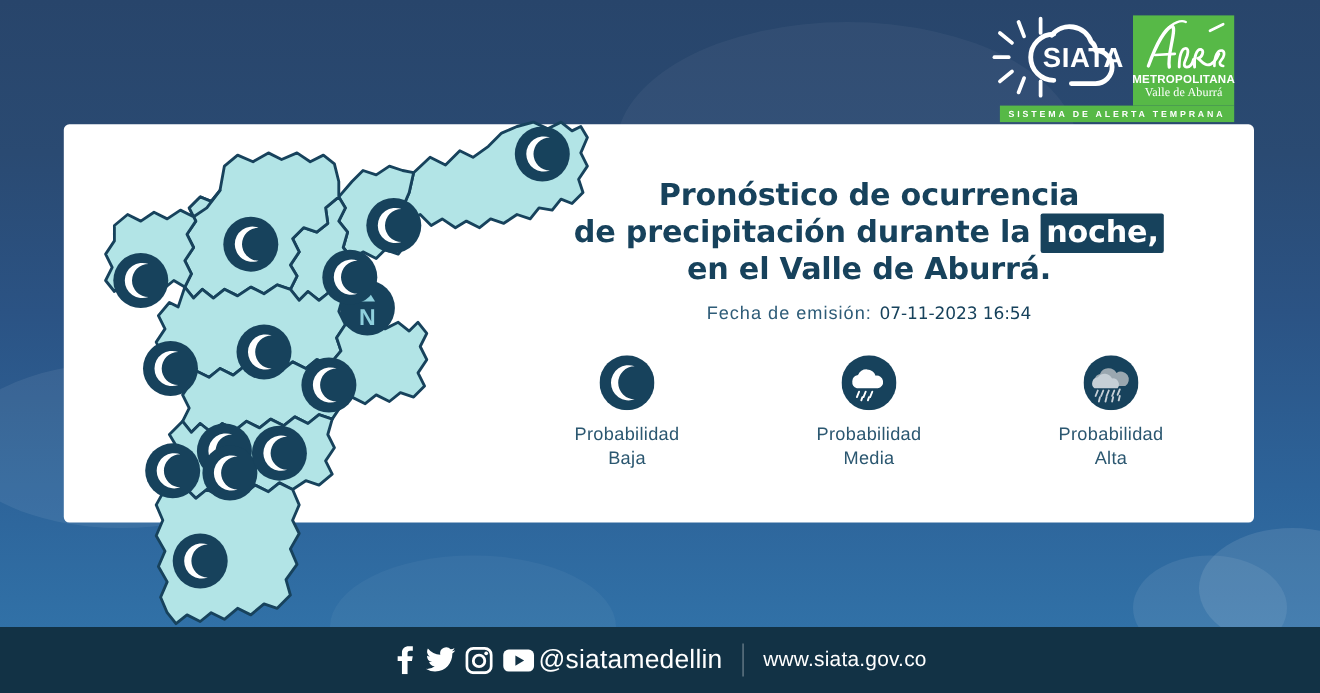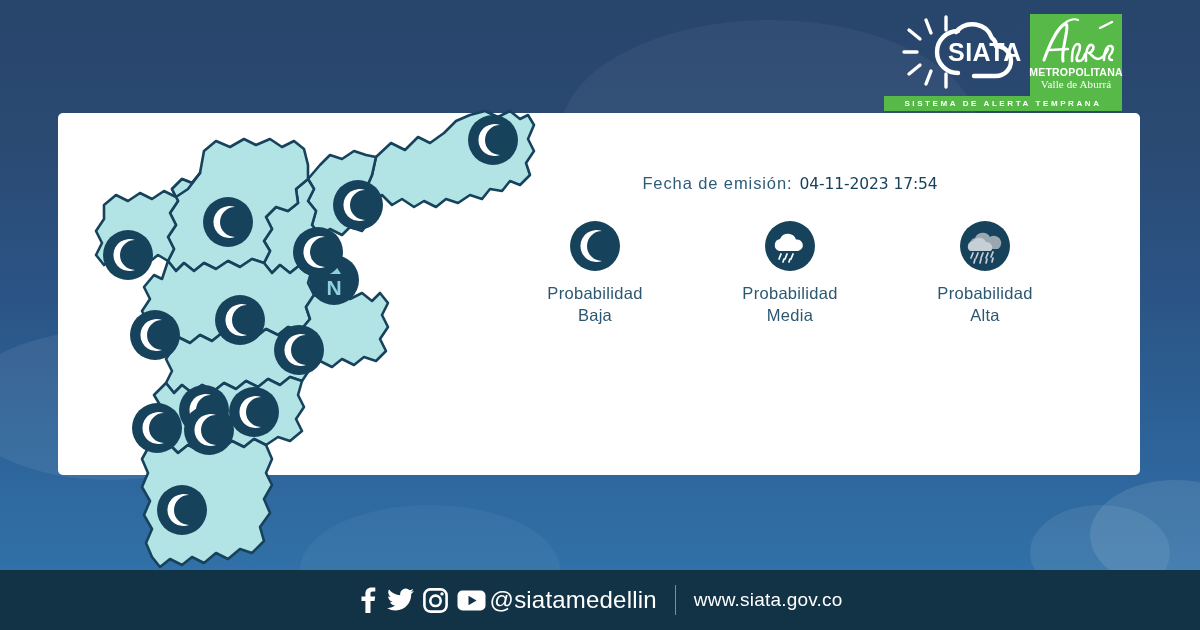--- a/index.html
+++ b/index.html
@@ -37,21 +37,21 @@
   #am-script { position:absolute; left:0; top:2px; width:92px; height:52px; }
   .am-t1 {
     color:#fff; font-size:10.5px; font-weight:bold; letter-spacing:0.2px;
     font-family:"Liberation Sans", sans-serif; line-height:12px;
   }
   .am-t2 {
     color:#fff; font-size:11px; letter-spacing:0.1px;
     font-family:"Liberation Serif", serif; line-height:13px;
   }
   #green-bar {
-    position:absolute; right:78px; top:96px; width:238px; height:15px;
+    position:absolute; right:78px; top:96px; width:213px; height:15px;
     background:#57b947; display:flex; align-items:center; justify-content:center; z-index:9;
   }
   #green-bar span {
     color:#fff; font-size:8px; font-weight:bold; letter-spacing:2.6px;
     font-family:"Liberation Sans", sans-serif;
   }
 
   
   #card {
     position:absolute; left:58px; top:113px; width:1082px; height:362px;
@@ -75,21 +75,21 @@
     color:#2e5c78; font-size:16.5px; letter-spacing:0.9px;
     font-family:"Liberation Sans", sans-serif;
     text-align:right;
   }
   #date-value {
     color:#17425c; font-size:15.5px; letter-spacing:-0.1px;
     font-family:"DejaVu Sans", sans-serif;
   }
 
   
-  #legend { margin-top:28px; display:flex; justify-content:center; gap:67px; }
+  #legend { margin-top:28px; display:flex; justify-content:center; gap:92px; }
   .leg { width:128px; display:flex; flex-direction:column; align-items:center; }
   .leg-icon { width:50px; height:50px; }
   .leg-label {
     margin-top:11px; color:#2b5770; font-size:16.5px; line-height:22px;
     letter-spacing:0.3px; font-family:"Liberation Sans", sans-serif; white-space:pre-line;
   }
 
   
   #footer {
     position:absolute; left:0; bottom:0; width:1200px; height:60px;
@@ -274,24 +274,29 @@
           <g transform="translate(99,430)">
             <circle cx="25" cy="25" r="25" fill="#17425c"></circle>
             <path d="M32 10 A16 16 0 1 0 32 40 A13 13 0 0 1 32 10 Z" fill="#ffffff"></path>
           </g>
         </g>
     </svg>
   </div>
 
   <div id="content">
 
+    <div id="title">
+      <div>Pronóstico de ocurrencia</div>
+      <div><span>de precipitación durante la </span><span class="hl">noche,</span></div>
+      <div>en el Valle de Aburrá.</div>
+    </div>
 
     <div id="datebox">
       <span id="date-label">Fecha de emisión:</span>
-      <span id="date-value">04-11-2023 17:54</span>
+      <span id="date-value">07-11-2023 16:54</span>
     </div>
 
     <div id="legend">
 
       <div class="leg">
         <svg class="leg-icon" viewBox="0 0 50 50">
           <circle cx="25" cy="25" r="25" fill="#17425c"></circle>
           <path d="M32 10 A16 16 0 1 0 32 40 A13 13 0 0 1 32 10 Z" fill="#ffffff"></path>
         </svg>
         <div class="leg-label">Probabilidad

